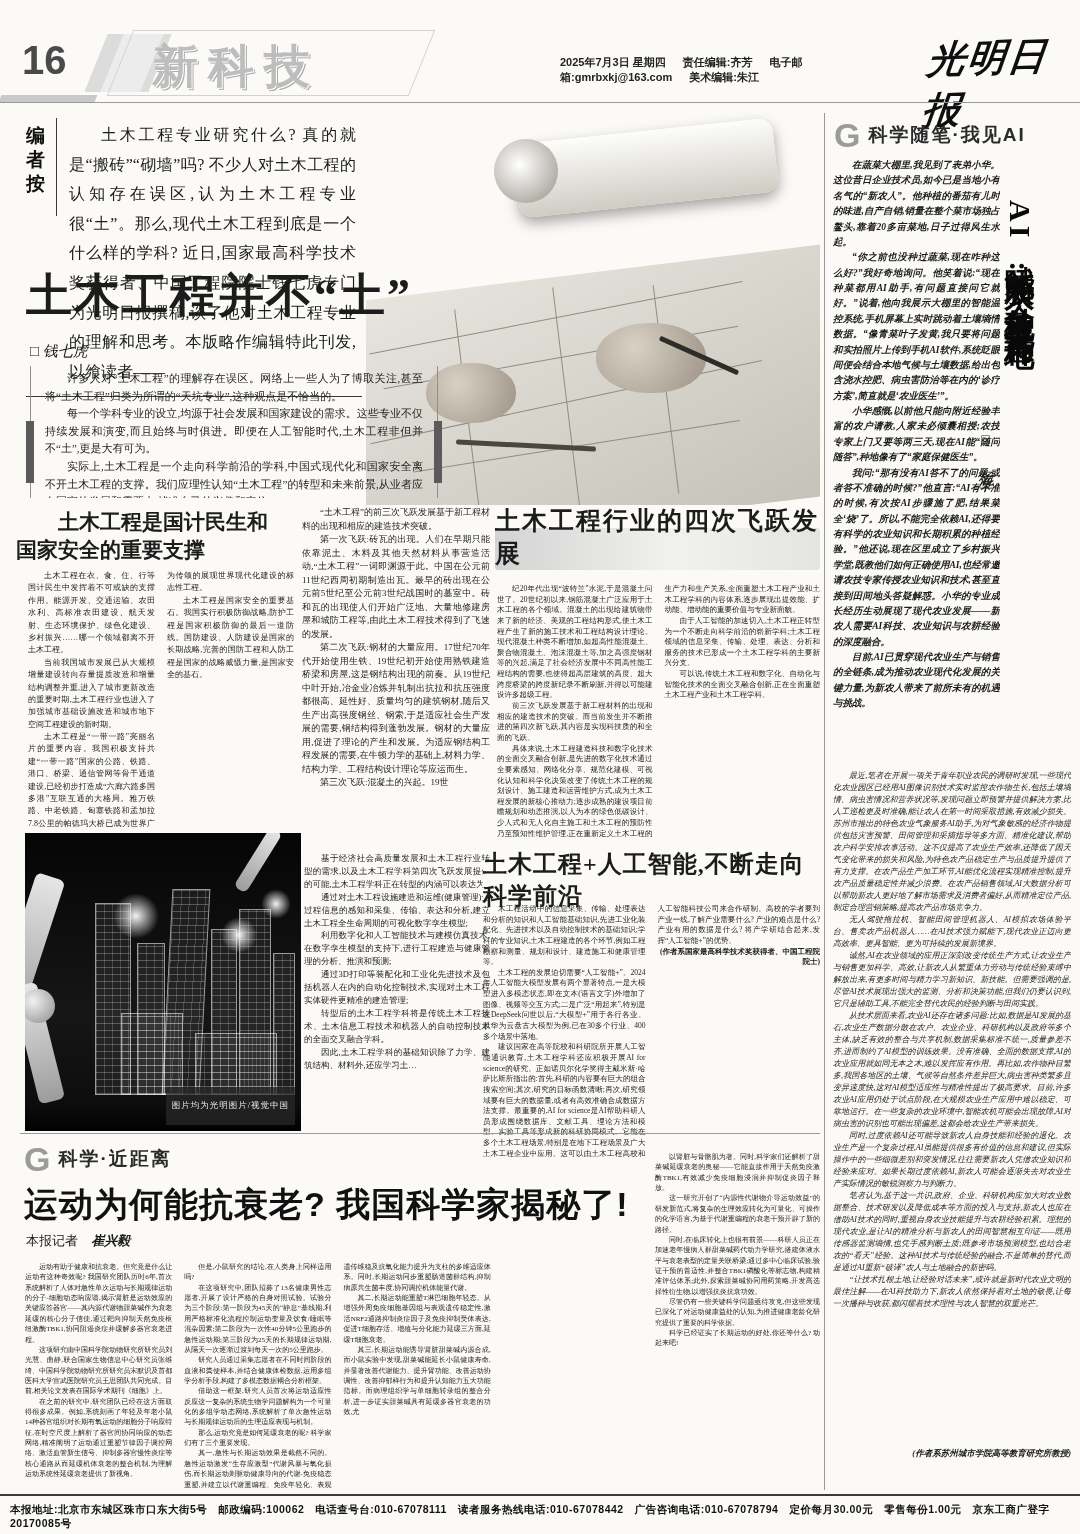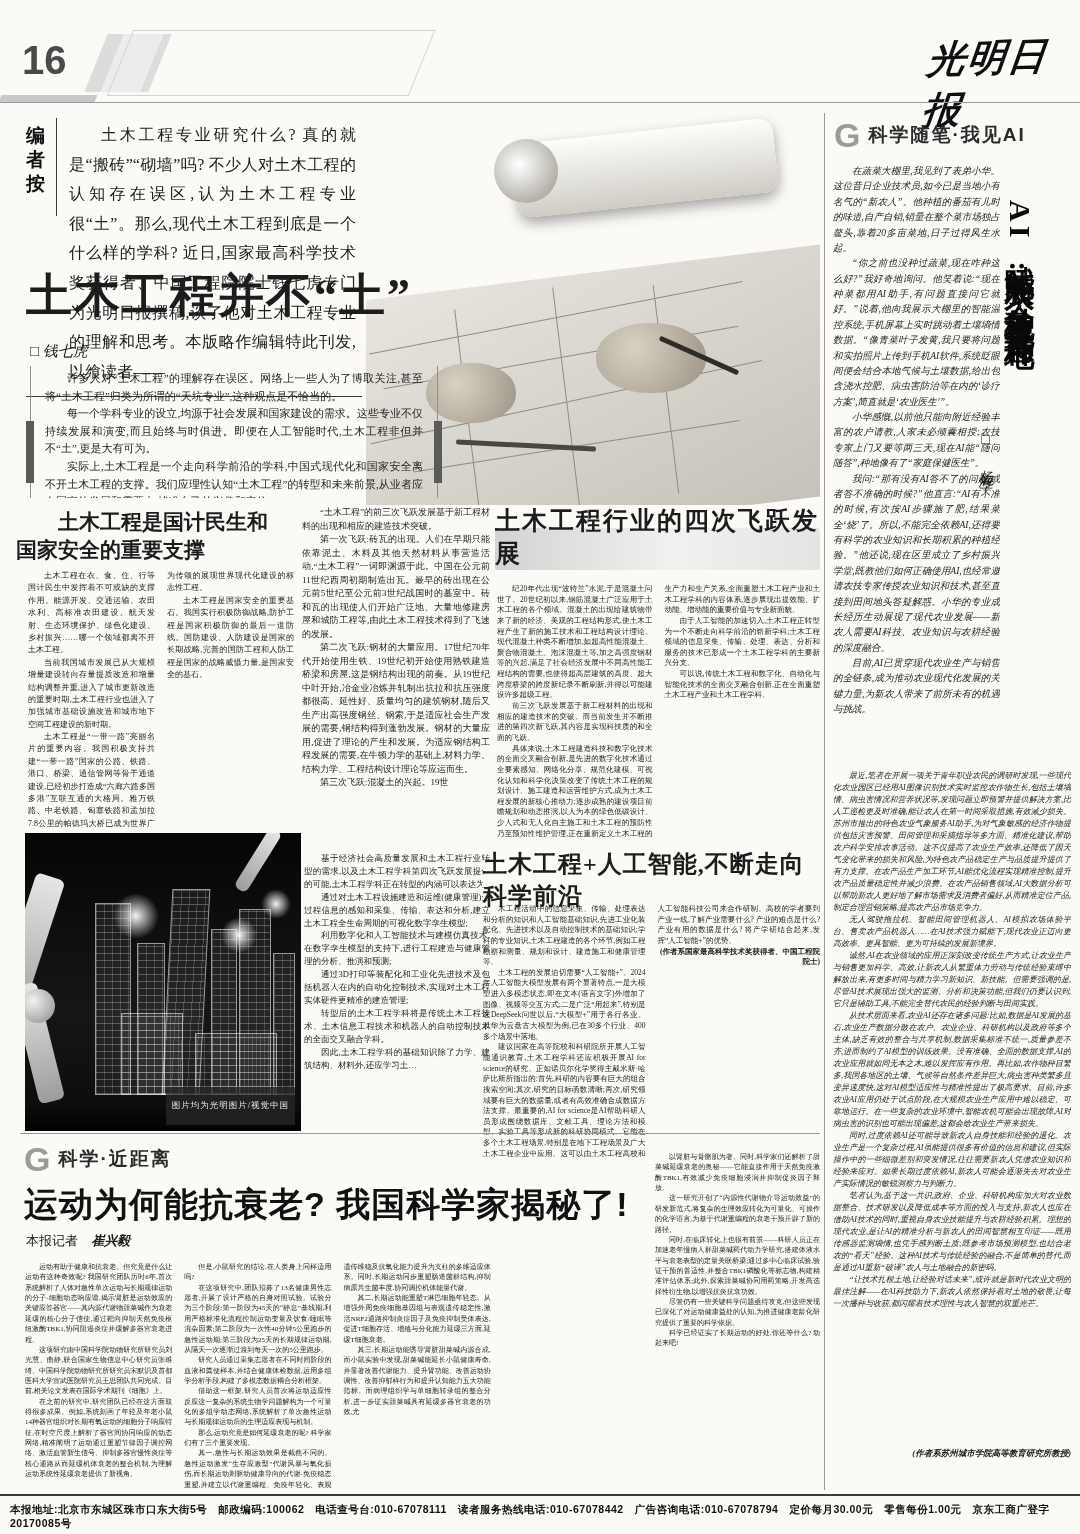--- a/index.html
+++ b/index.html
@@ -85,20 +85,29 @@
 <body>
 
 <div class="page">
 
   <div class="abs" style="left:22px;top:38px;">
     <span class="pageno">16</span>
   </div>
   <div class="abs sec-banner-bg" style="left:96px;top:34px;width:64px;height:58px;"></div>
   <div class="abs sec-banner-bg2" style="left:112px;top:34px;width:40px;height:58px;"></div>
   <div class="abs sec-outline" style="left:120px;top:30px;width:300px;height:64px;"></div>
+  <div class="abs" style="left:152px;top:36px;">
+    <span class="sec-name">新科技</span>
+  </div>
+  <div class="abs dateline" style="left:560px;top:55px;width:340px;">
+    <span>2025年7月3日 星期四</span>
+    <span>责任编辑:齐芳</span>
+    <span>电子邮箱:gmrbxkj@163.com</span>
+    <span>美术编辑:朱江</span>
+  </div>
   <div class="abs masthead" style="left:925px;top:32px;">
     <span>光明日报</span>
   </div>
   <div class="abs hline" style="left:0;top:102px;width:1080px;"></div>
   <div class="abs" style="left:0;top:95px;width:96px;height:7px;background:#c9c9c9;transform:skewX(-22deg);"></div>
 
   <div class="abs vline" style="left:824px;top:113px;height:1377px;"></div>
 
   <div class="abs ednote" style="left:26px;top:118px;width:336px;">
     <div class="ednote-label">编者按</div>
@@ -258,21 +267,21 @@
         <p>尽管仍有一些关键科学问题亟待攻克,但这些发现已深化了对运动健康益处的认知,为推进健康老龄化研究提供了重要的科学依据。</p>
         <p>科学已经证实了长期运动的好处,你还等什么? 动起来吧!</p>
       </div>
   </div>
 
   <div class="abs" style="left:834px;top:118px;display:flex;align-items:center;gap:8px;">
     <span class="glogo">G</span>
     <span class="kicker">科学随笔·我见AI</span>
   </div>
 
-  <div class="abs essay" style="left:833px;top:164px;width:167px;height:602px;overflow:hidden;">
+  <div class="abs essay" style="left:833px;top:158px;width:167px;height:602px;overflow:hidden;font-weight:bold;">
     <div class="essay-top">
         <p>在蔬菜大棚里,我见到了表弟小华。这位昔日企业技术员,如今已是当地小有名气的“新农人”。他种植的番茄有儿时的味道,自产自销,销量在整个菜市场独占鳌头,靠着20多亩菜地,日子过得风生水起。</p>
         <p>“你之前也没种过蔬菜,现在咋种这么好?”我好奇地询问。他笑着说:“现在种菜都用AI助手,有问题直接问它就好。”说着,他向我展示大棚里的智能温控系统,手机屏幕上实时跳动着土壤墒情数据。“像青菜叶子发黄,我只要将问题和实拍照片上传到手机AI软件,系统眨眼间便会结合本地气候与土壤数据,给出包含浇水控肥、病虫害防治等在内的‘诊疗方案’,简直就是‘农业医生’”。</p>
         <p>小华感慨,以前他只能向附近经验丰富的农户请教,人家未必倾囊相授;农技专家上门又要等两三天,现在AI能“随问随答”,种地像有了“家庭保健医生”。</p>
         <p>我问:“那有没有AI答不了的问题,或者答不准确的时候?”他直言:“AI有不准的时候,有次按AI步骤施了肥,结果菜全‘烧’了。所以,不能完全依赖AI,还得要有科学的农业知识和长期积累的种植经验。”他还说,现在区里成立了乡村振兴学堂,既教他们如何正确使用AI,也经常邀请农技专家传授农业知识和技术,甚至直接到田间地头答疑解惑。小华的专业成长经历生动展现了现代农业发展——新农人需要AI科技、农业知识与农耕经验的深度融合。</p>
         <p>目前,AI已贯穿现代农业生产与销售的全链条,成为推动农业现代化发展的关键力量,为新农人带来了前所未有的机遇与挑战。</p>
       </div>
   </div>
 
   <div class="abs vtitle" style="left:1004px;top:200px;height:566px;overflow:hidden;">

